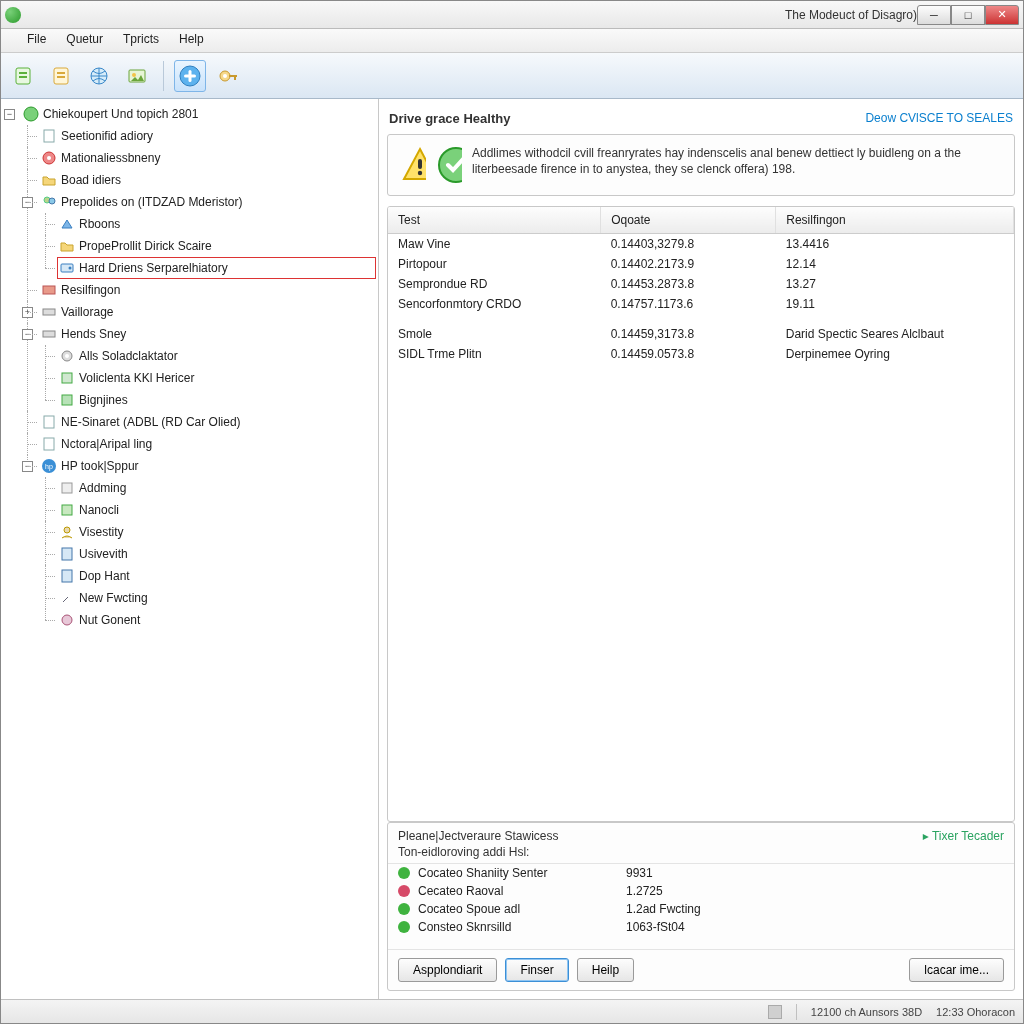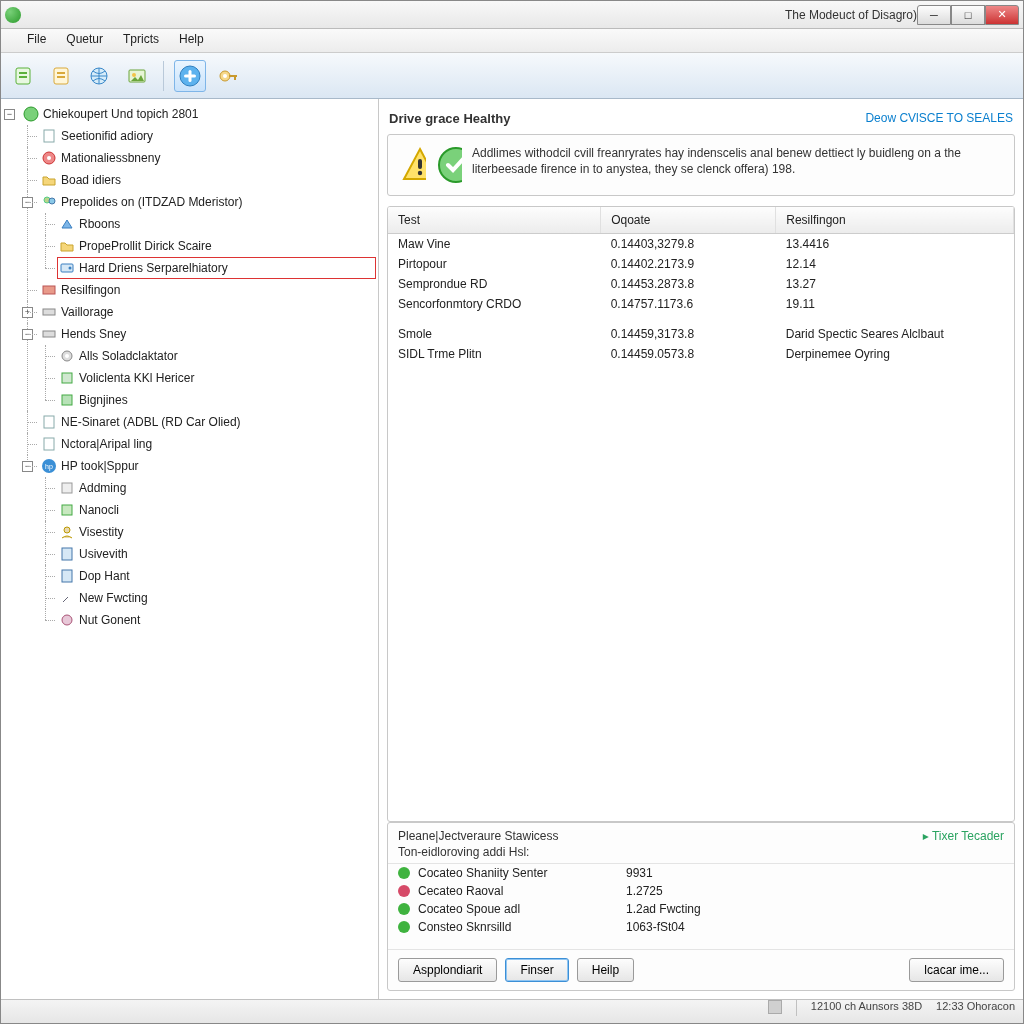--- a/index.html
+++ b/index.html
@@ -57,21 +57,21 @@
 .services-link { color: #2aa360; font-size: 12px; cursor: pointer; }
 .services-link::before { content: "▸ "; color: #2aa360; }
 .services-list { height: 86px; overflow-y: scroll; border-top: 1px solid #e4e4e4; }
 .srow { display: flex; align-items: center; gap: 8px; padding: 2px 10px; }
 .srow .dot { width: 12px; height: 12px; border-radius: 50%; }
 .btn-row { display: flex; gap: 8px; padding: 8px 10px; border-top: 1px solid #e4e4e4; }
 .btn { padding: 4px 14px; background: linear-gradient(to bottom,#fdfdfd,#e6e6e6); border: 1px solid #9a9a9a; border-radius: 3px; cursor: pointer; font-size: 12px; }
 .btn.default { border-color: #3c8fd6; box-shadow: 0 0 0 1px #8fc5f2 inset; }
 .btn-row .spacer { flex: 1; }
 
-.statusbar { height: 24px; border-top: 1px solid #c0c0c0; background: linear-gradient(to bottom,#f4f4f4,#e6e6e6); display: flex; align-items: flex-start; padding: 0 8px; gap: 14px; font-size: 11px; color: #444; }
+.statusbar { height: 24px; border-top: 1px solid #c0c0c0; background: linear-gradient(to bottom,#f4f4f4,#e6e6e6); display: flex; align-items: center; padding: 0 8px; gap: 14px; font-size: 11px; color: #444; }
 .statusbar .sb-sep { width:1px; height:16px; background:#c0c0c0; }
 .statusbar .sb-ic { width:14px; height:14px; background:#d0d0d0; border:1px solid #aaa; }
 
 
 svg { display: block; }
 </style>
 </head>
 <body>
 
 <div class="window">

